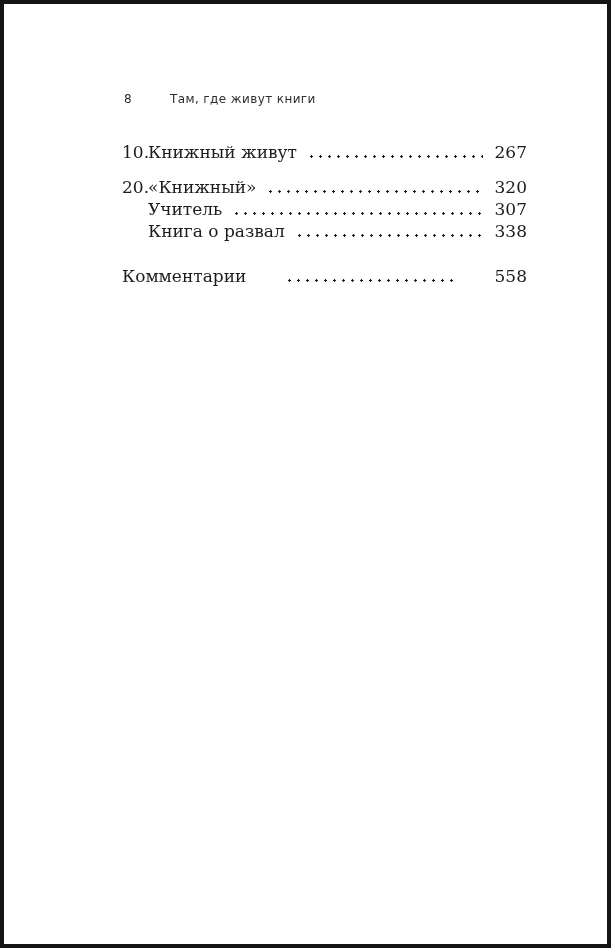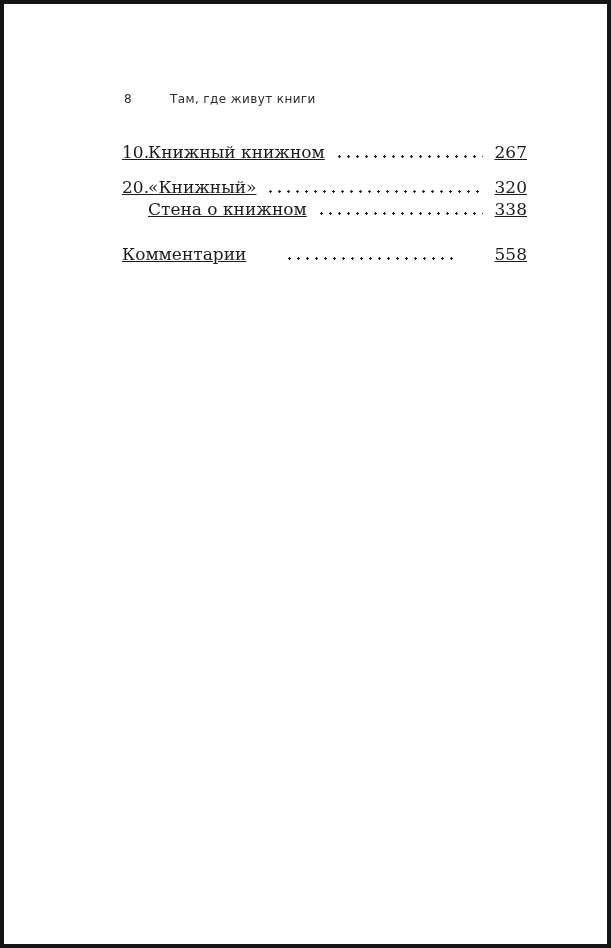--- a/index.html
+++ b/index.html
@@ -42,21 +42,20 @@
     right: 80px;
     font-family: "DejaVu Serif", "Liberation Serif", serif;
     font-size: 17px;
     color: #1c1c1c;
   }
   .toc-row {
     display: flex;
     align-items: baseline;
     line-height: 22px;
     white-space: nowrap;
-    text-decoration: underline;
   }
   .toc-row.gap       { margin-top: 13px; }
   .toc-row.gap-large { margin-top: 23px; gap: 29px; }
   .toc-row .num {
     flex: none;
     width: 26px;
   }
   .toc-row.sub { padding-left: 26px; }
   .toc-row .title { flex: none; }
   .toc-row .leader {
@@ -81,37 +80,42 @@
 
   <div class="running-header">
     <span class="pageno">8</span>
     <span class="runtitle">Там, где живут книги</span>
   </div>
 
   <div class="toc">
 
     <div class="toc-row">
       <span class="num">10.</span>
-      <span class="title">Книжный книжном</span>
+      <span class="title">Книжный живут</span>
       <span class="leader"></span>
       <span class="pagenum">267</span>
     </div>
 
 
     <div class="toc-row gap">
       <span class="num">20.</span>
       <span class="title">«Книжный»</span>
       <span class="leader"></span>
       <span class="pagenum">320</span>
     </div>
 
+    <div class="toc-row sub">
+      <span class="title">Учитель</span>
+      <span class="leader"></span>
+      <span class="pagenum">307</span>
+    </div>
 
 
     <div class="toc-row sub">
-      <span class="title">Стена о книжном</span>
+      <span class="title">Книга о развал</span>
       <span class="leader"></span>
       <span class="pagenum">338</span>
     </div>
 
 
     <div class="toc-row gap-large">
       <span class="title">Комментарии</span>
       <span class="leader"></span>
       <span class="pagenum">558</span>
     </div>

